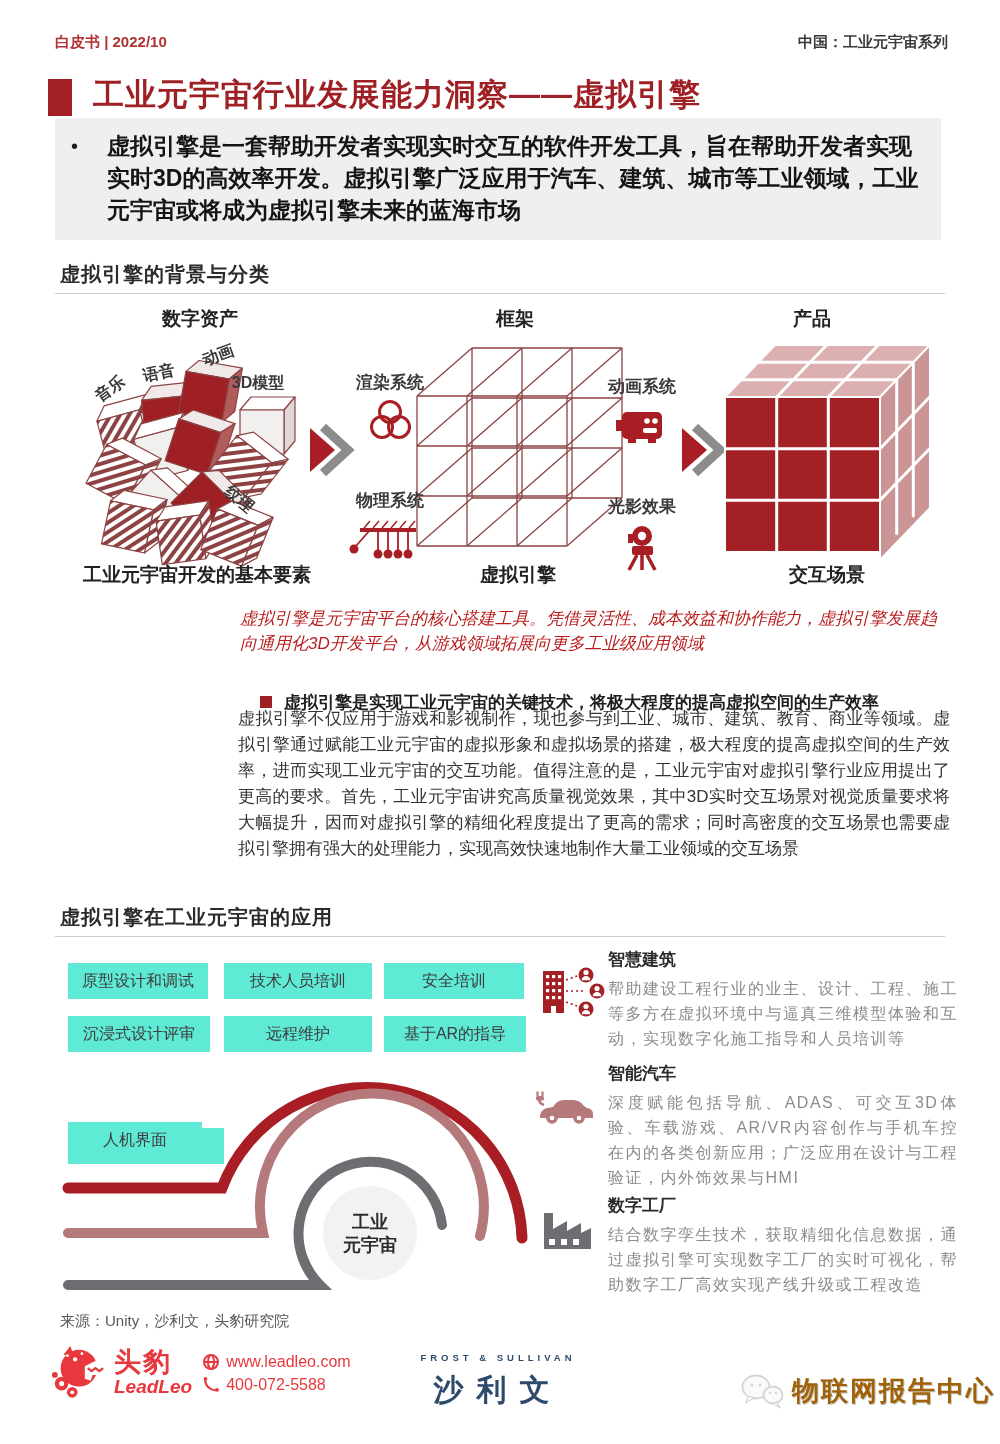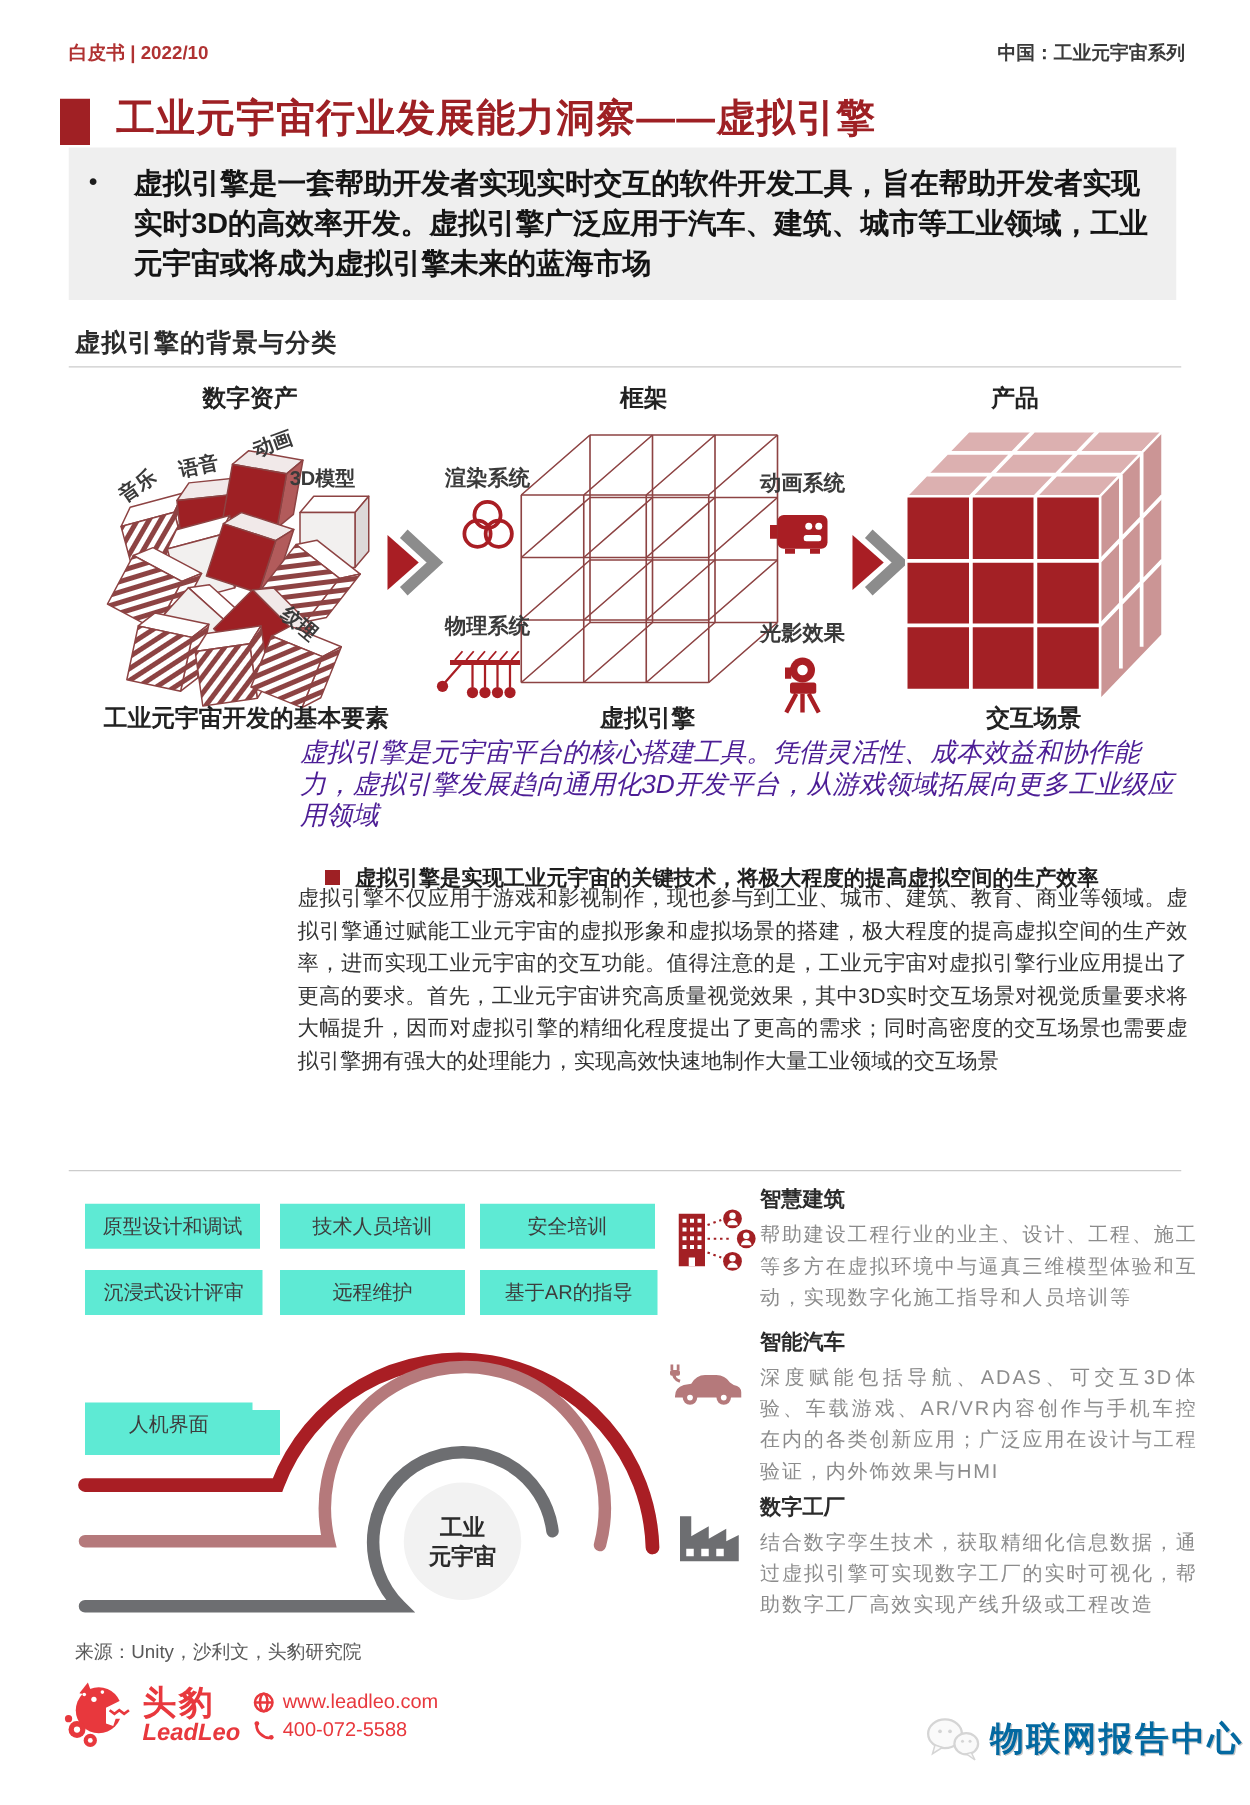--- a/index.html
+++ b/index.html
@@ -9,22 +9,22 @@
   .doc-type{left:55px;top:33px;font-size:15px;font-weight:bold;color:#b03232;}
   .series{right:52px;top:33px;font-size:15px;font-weight:bold;color:#3a3a3a;}
   .title-square{left:48px;top:79px;width:24px;height:37px;background:#a02024;}
   .page-title{left:93px;top:74px;font-size:31px;font-weight:bold;color:#9e2024;letter-spacing:1px;}
   .summary{left:55px;top:118px;width:852px;background:#efefef;padding:12px 18px 14px 16px;
            display:flex;align-items:flex-start;}
   .summary .dot{font-size:20px;color:#1c1c1c;width:36px;flex:none;line-height:32px;}
   .summary .txt{font-size:23px;font-weight:bold;color:#141414;line-height:32px;}
   .sec-title{font-size:20px;font-weight:bold;color:#2b2b2b;letter-spacing:1px;}
   .rule{height:1px;background:#cccccc;width:890px;left:55px;}
-  .italic-note{left:240px;top:590px;width:710px;font-size:21px;font-style:italic;
-               color:#4c1d95;line-height:25px;}
+  .italic-note{left:240px;top:606px;width:710px;font-size:17px;font-style:italic;
+               color:#b91c1c;line-height:25px;}
   .keypoint{left:240px;top:692px;width:712px;display:flex;align-items:flex-start;padding-left:20px;}
   .keypoint .sq{width:12px;height:12px;background:#9e2024;flex:none;margin:4px 12px 0 0;}
   .keypoint .txt{font-size:17px;font-weight:bold;color:#1e1e1e;line-height:21px;}
   .body-par{left:238px;top:706px;width:712px;font-size:17px;color:#333333;line-height:26px;
             text-align:justify;}
   .tag{background:#5eead4;display:flex;align-items:center;justify-content:center;
        font-size:16px;color:#3d3d3d;}
   .app-item{width:350px;}
   .app-title{font-size:17px;font-weight:bold;color:#2b2b2b;margin-bottom:5px;}
   .app-desc{font-size:16px;color:#8c8c8c;line-height:25px;letter-spacing:1.5px;text-align:justify;}
@@ -33,21 +33,21 @@
   .ll-name{margin-left:6px;margin-right:10px;}
   .ll-cn{font-size:27px;font-weight:900;color:#e8383d;letter-spacing:2px;line-height:28px;}
   .ll-en{font-size:19px;font-weight:bold;font-style:italic;color:#e8383d;}
   .ll-contact{display:flex;flex-direction:column;justify-content:center;}
   .ll-row{display:flex;align-items:center;font-size:16px;color:#e8383d;line-height:23px;}
   .ll-row svg{margin-right:6px;}
   .frost{left:398px;top:1352px;width:200px;text-align:center;}
   .frost .en{font-size:9.5px;letter-spacing:4px;color:#2d4a6b;font-weight:bold;}
   .frost .cn{font-size:30px;font-weight:bold;color:#2d4a6b;letter-spacing:13px;margin-top:7px;}
   .watermark{left:740px;top:1372px;display:flex;align-items:center;}
-  .wm-text{font-size:27px;font-weight:bold;color:#0369a1;letter-spacing:2px;margin-left:6px;
+  .wm-text{font-size:27px;font-weight:bold;color:#a16207;letter-spacing:2px;margin-left:6px;
            text-shadow:1px 1px 0 #c6c6c6,-1px -1px 0 #ffffff;}
   svg text{font-family:"Liberation Sans","DejaVu Sans",sans-serif;}
 </style>
 </head>
 <body>
 
 <div id="page">
 
   <div class="abs doc-type">白皮书 | 2022/10</div>
   <div class="abs series">中国：工业元宇宙系列</div>
@@ -185,20 +185,21 @@
     <text x="787" y="281" text-anchor="middle" font-size="19" font-weight="bold" fill="#222222">交互场景</text>
   </svg>
 
   <div class="abs italic-note">虚拟引擎是元宇宙平台的核心搭建工具。凭借灵活性、成本效益和协作能力，虚拟引擎发展趋向通用化3D开发平台，从游戏领域拓展向更多工业级应用领域</div>
   <div class="abs keypoint">
     <span class="sq"></span>
     <span class="txt">虚拟引擎是实现工业元宇宙的关键技术，将极大程度的提高虚拟空间的生产效率</span>
   </div>
   <div class="abs body-par">虚拟引擎不仅应用于游戏和影视制作，现也参与到工业、城市、建筑、教育、商业等领域。虚拟引擎通过赋能工业元宇宙的虚拟形象和虚拟场景的搭建，极大程度的提高虚拟空间的生产效率，进而实现工业元宇宙的交互功能。值得注意的是，工业元宇宙对虚拟引擎行业应用提出了更高的要求。首先，工业元宇宙讲究高质量视觉效果，其中3D实时交互场景对视觉质量要求将大幅提升，因而对虚拟引擎的精细化程度提出了更高的需求；同时高密度的交互场景也需要虚拟引擎拥有强大的处理能力，实现高效快速地制作大量工业领域的交互场景</div>
 
+  <div class="abs sec-title" style="left:60px;top:904px;">虚拟引擎在工业元宇宙的应用</div>
   <div class="abs rule" style="top:936px;"></div>
 
   <div class="abs tag" style="left:68px;top:963px;width:140px;height:36px;">原型设计和调试</div>
   <div class="abs tag" style="left:224px;top:963px;width:148px;height:36px;">技术人员培训</div>
   <div class="abs tag" style="left:384px;top:963px;width:140px;height:36px;">安全培训</div>
   <div class="abs tag" style="left:68px;top:1016px;width:142px;height:36px;">沉浸式设计评审</div>
   <div class="abs tag" style="left:224px;top:1016px;width:148px;height:36px;">远程维护</div>
   <div class="abs tag" style="left:384px;top:1016px;width:142px;height:36px;">基于AR的指导</div>
   <div class="abs tag" style="left:68px;top:1128px;width:156px;height:36px;">自主系统模拟</div>
   <div class="abs tag" style="left:68px;top:1122px;width:134px;height:36px;">人机界面</div>
@@ -303,20 +304,24 @@
         <svg width="18" height="18" viewBox="0 0 18 18">
           <path d="M3.5,2.5 C2,9 9,15.5 15,14" stroke="#e8383d" stroke-width="2.2" fill="none" stroke-linecap="round"></path>
           <circle cx="3.5" cy="2.8" r="1.9" fill="#e8383d"></circle>
           <circle cx="15" cy="13.8" r="1.9" fill="#e8383d"></circle>
         </svg>
         <span>400-072-5588</span>
       </div>
     </div>
   </div>
 
+  <div class="abs frost">
+    <div class="en">FROST &amp; SULLIVAN</div>
+    <div class="cn">沙利文</div>
+  </div>
 
   <div class="abs watermark">
     <svg width="46" height="38" viewBox="0 0 46 38">
       <ellipse cx="16" cy="15" rx="13.5" ry="11.5" fill="#fafafa" stroke="#d5d5d5" stroke-width="1.8"></ellipse>
       <polygon points="8,24 6,31 14,26" fill="#fafafa" stroke="#d5d5d5" stroke-width="1.2"></polygon>
       <ellipse cx="33" cy="23" rx="9.5" ry="8.5" fill="#fafafa" stroke="#d5d5d5" stroke-width="1.8"></ellipse>
       <polygon points="37,30 40,36 33,31" fill="#fafafa" stroke="#d5d5d5" stroke-width="1.2"></polygon>
       <circle cx="12" cy="13" r="1.5" fill="#d5d5d5"></circle>
         <circle cx="20" cy="13" r="1.5" fill="#d5d5d5"></circle>
       <circle cx="30" cy="21" r="1.2" fill="#d5d5d5"></circle>

